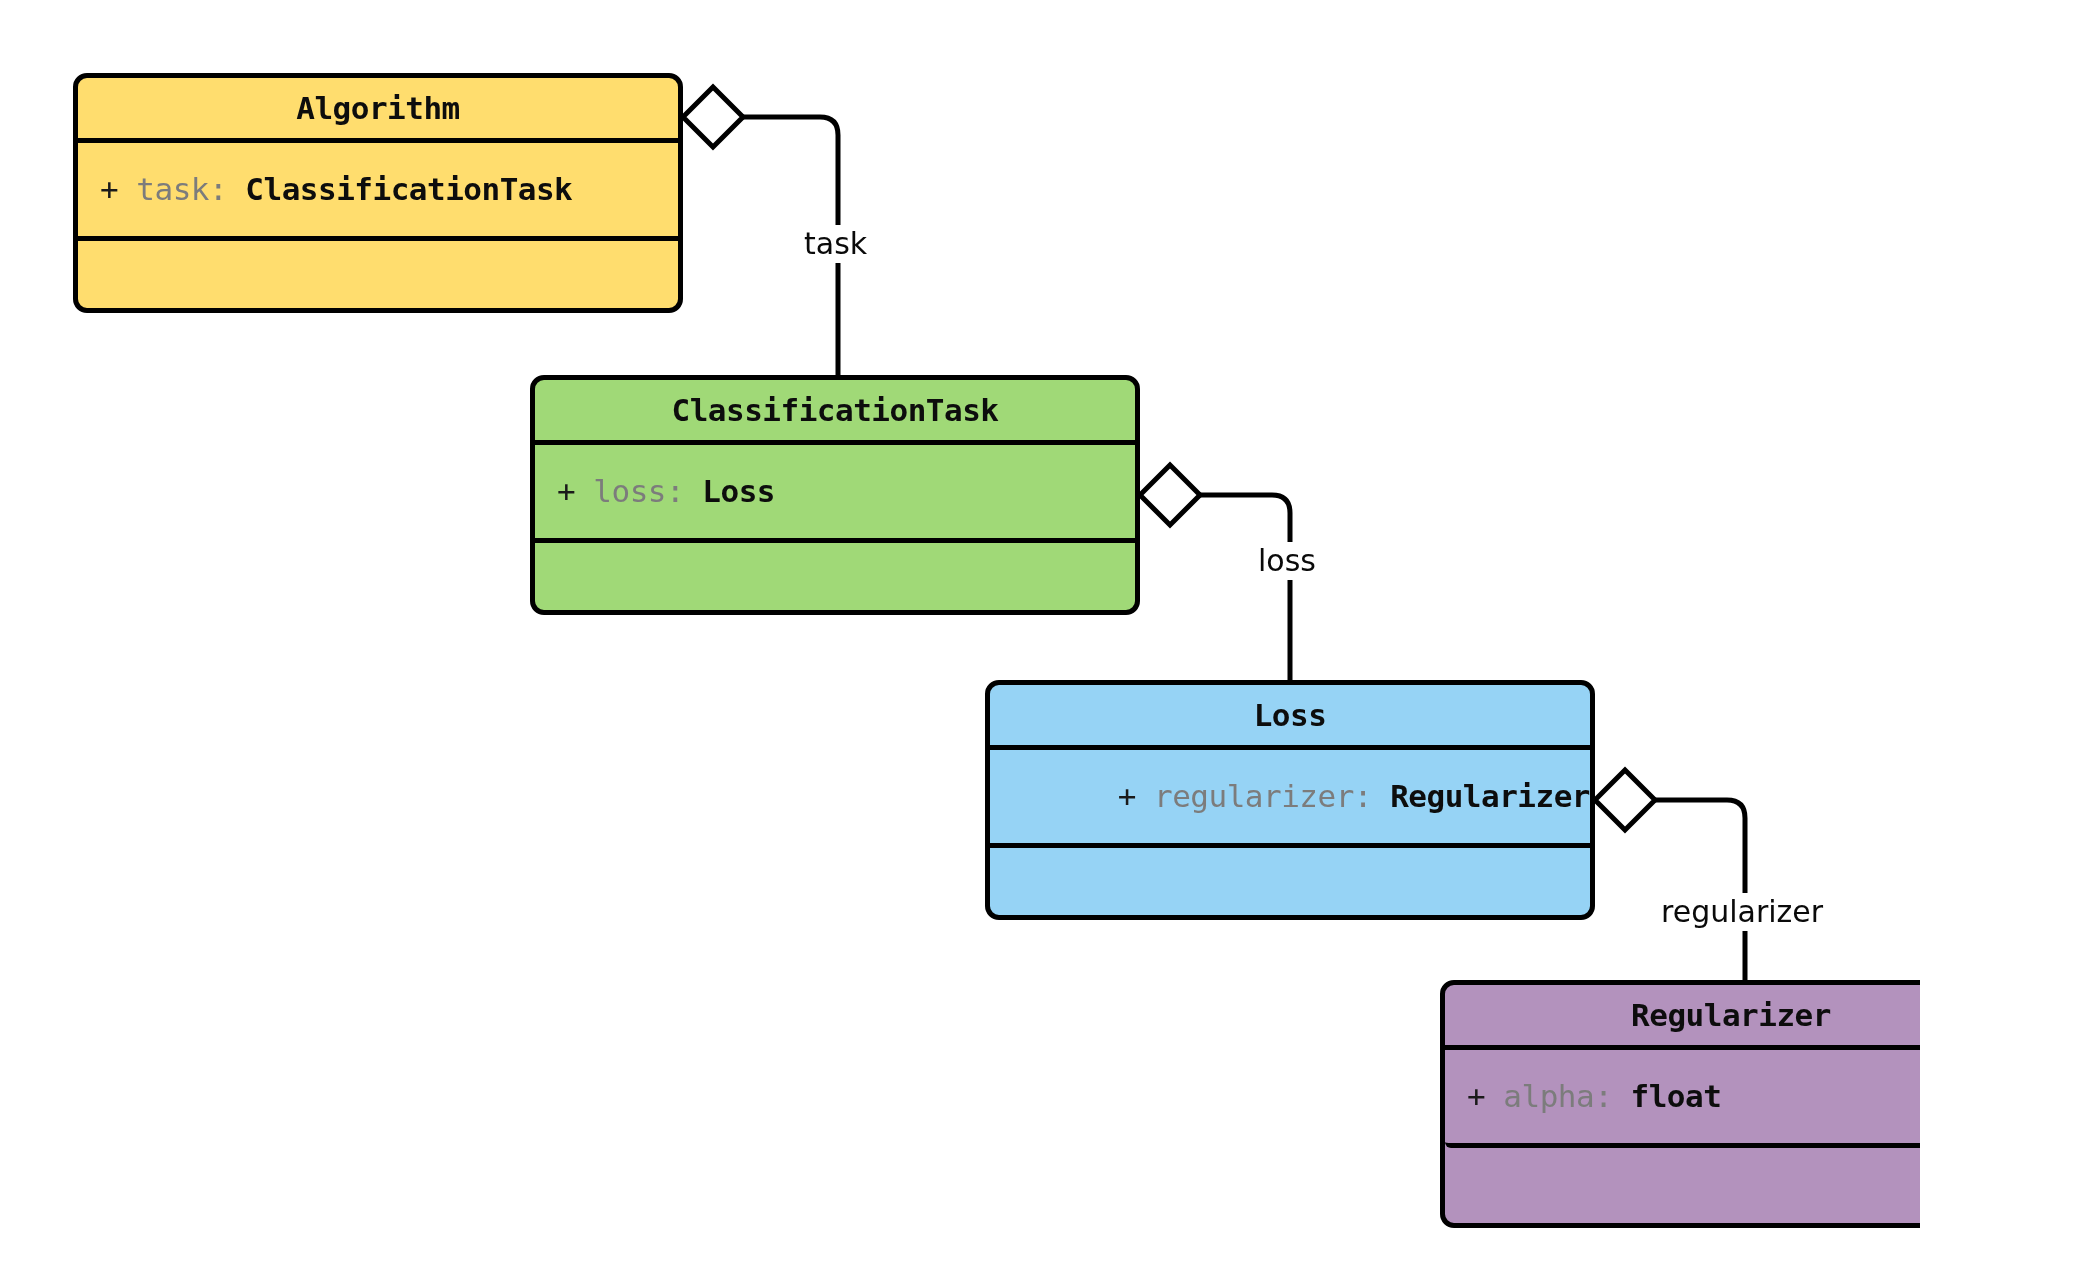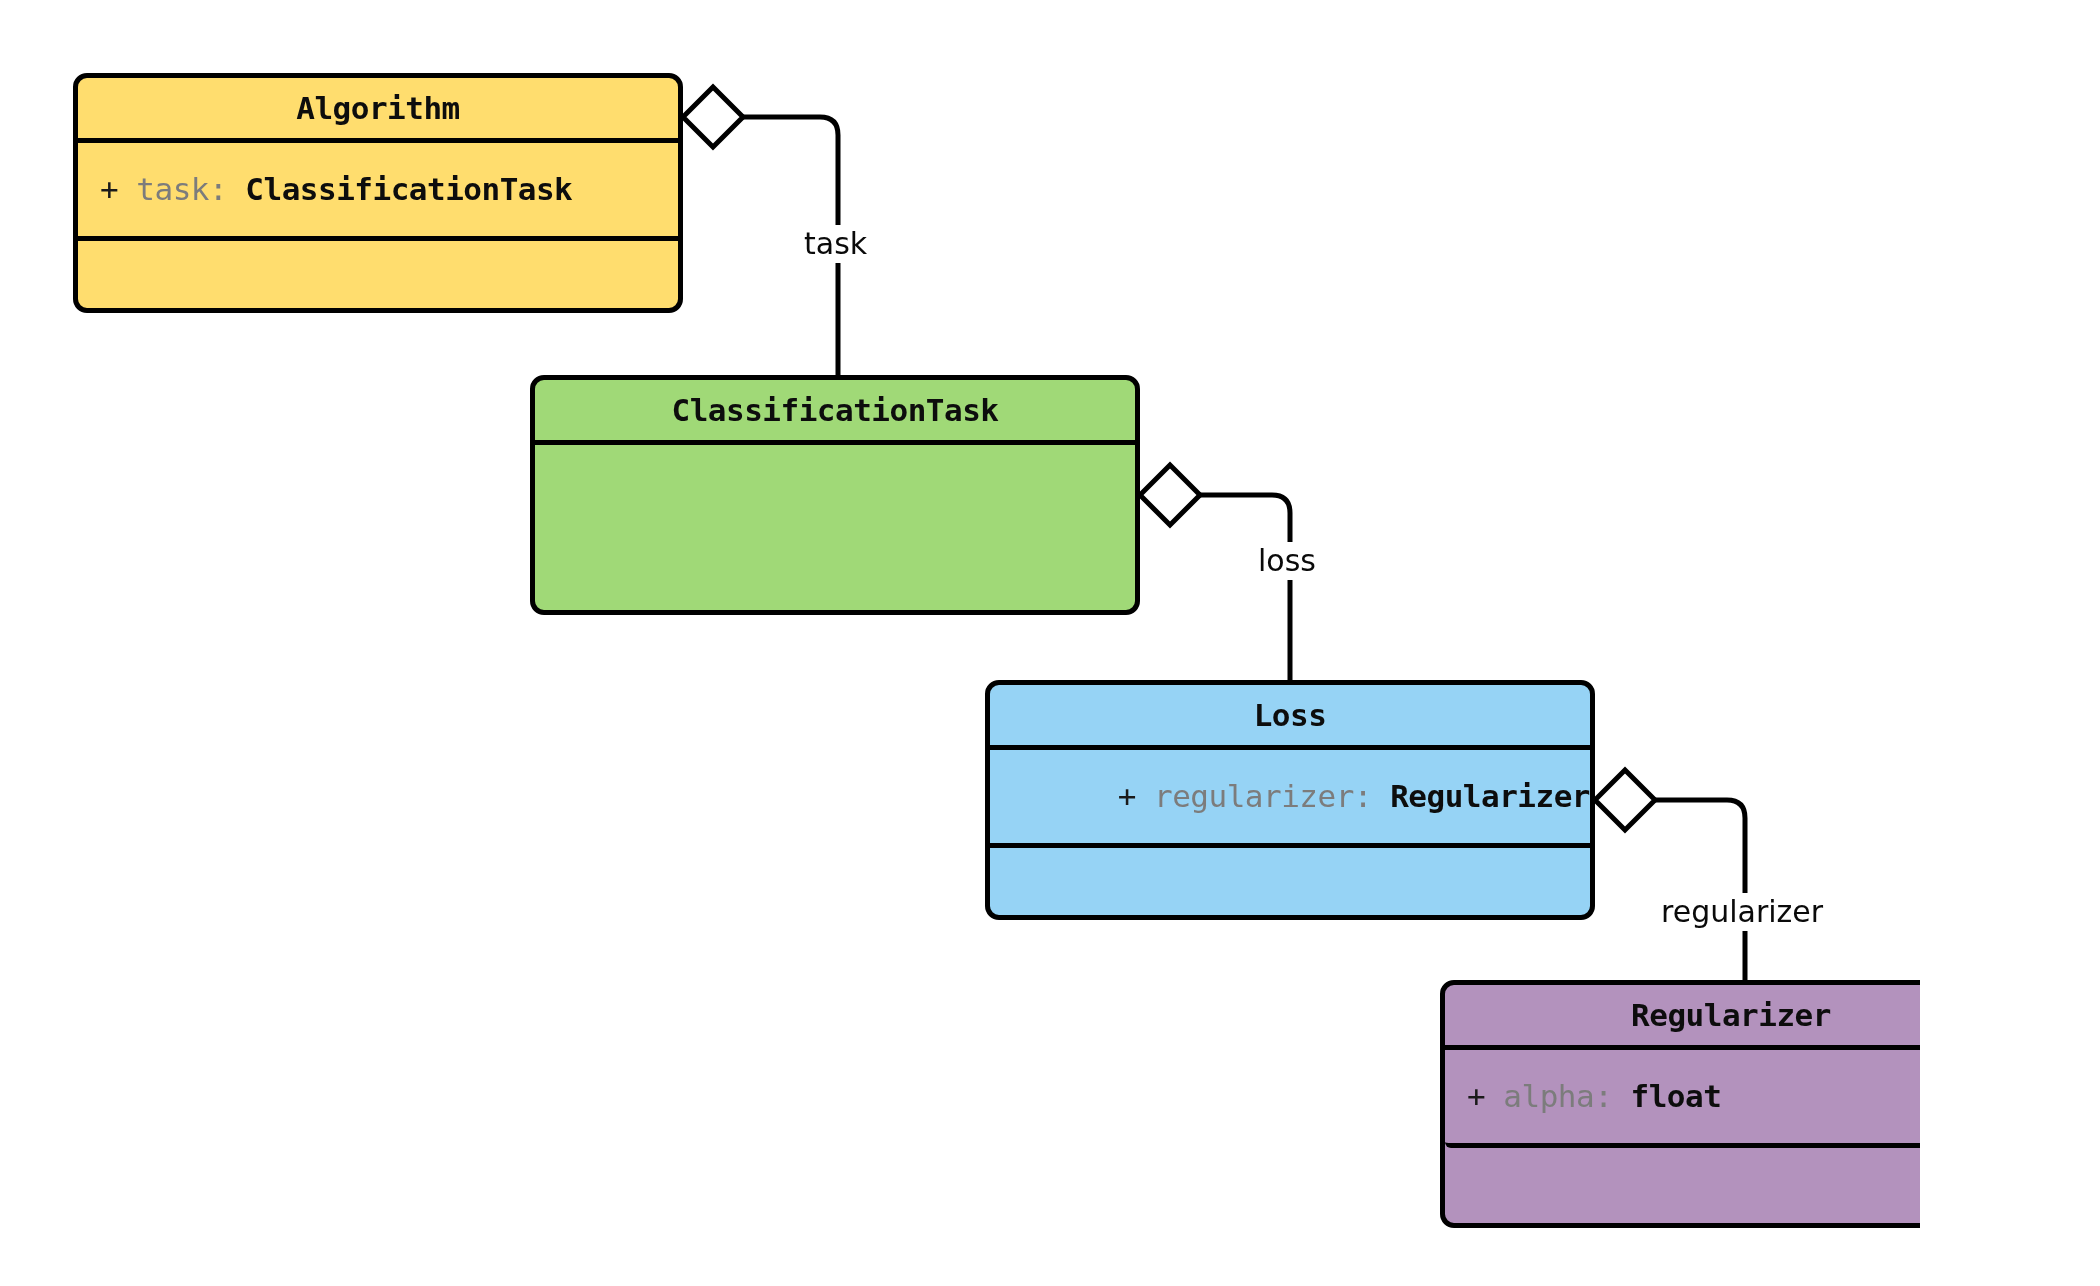--- a/index.html
+++ b/index.html
@@ -113,20 +113,25 @@
     <div class="uml-attrs" style="height:98px;">
       <div class="attr-line">
         <span class="vis">+</span><span>&nbsp;</span><span class="aname">task</span><span class="acolon">:</span><span>&nbsp;</span><span class="atype">ClassificationTask</span>
       </div>
     </div>
     <div class="uml-methods"></div>
   </div>
 
   <div class="uml-class" style="left:530px; top:375px; width:610px; height:240px; background:#a0d977; display:flex; flex-direction:column;">
     <div class="uml-title" style="height:65px;">ClassificationTask</div>
+    <div class="uml-attrs" style="height:98px;">
+      <div class="attr-line">
+        <span class="vis">+</span><span>&nbsp;</span><span class="aname">loss</span><span class="acolon">:</span><span>&nbsp;</span><span class="atype">Loss</span>
+      </div>
+    </div>
     <div class="uml-methods"></div>
   </div>
 
   <div class="uml-class" style="left:985px; top:680px; width:610px; height:240px; background:#96d3f5; display:flex; flex-direction:column;">
     <div class="uml-title" style="height:65px;">Loss</div>
     <div class="uml-attrs" style="height:98px;justify-content:flex-end;">
       <div class="attr-line">
         <span class="vis">+</span><span>&nbsp;</span><span class="aname">regularizer</span><span class="acolon">:</span><span>&nbsp;</span><span class="atype">Regularizer</span>
       </div>
     </div>

